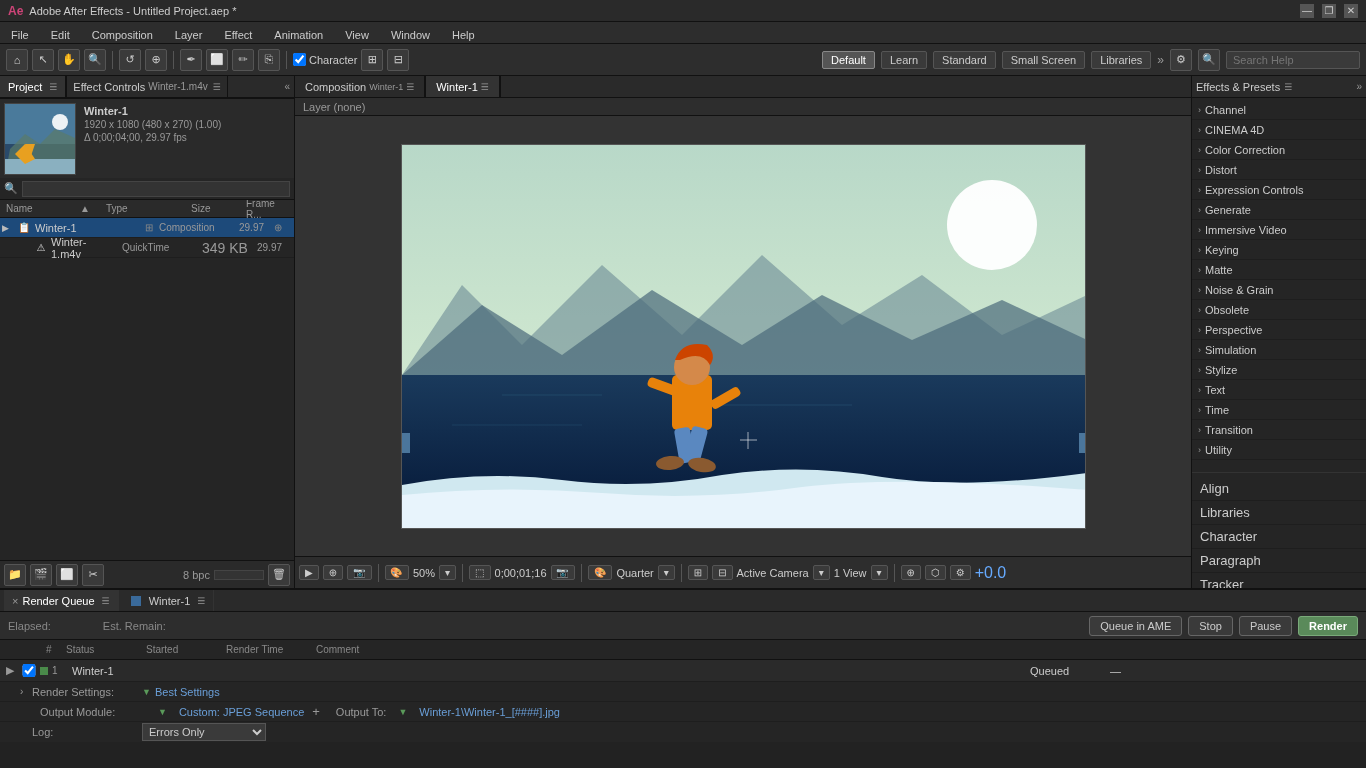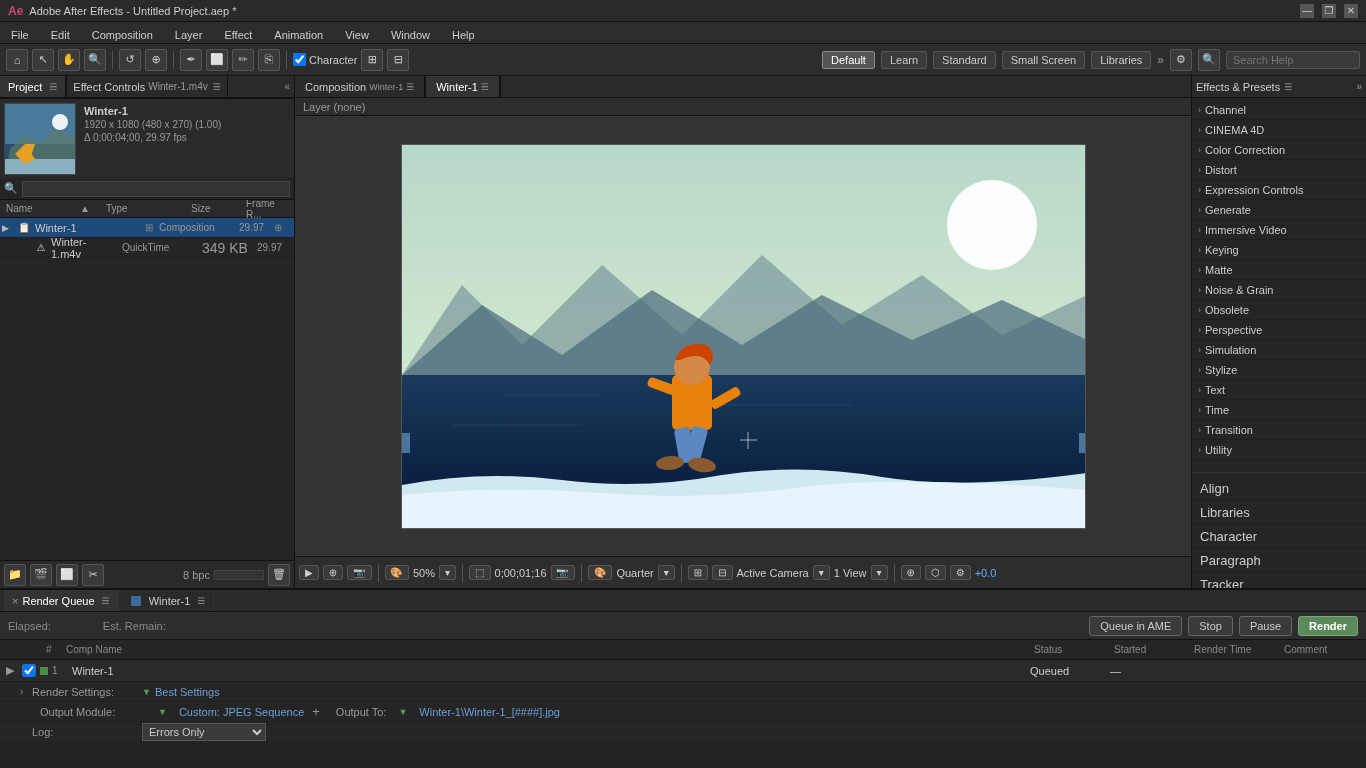--- a/index.html
+++ b/index.html
@@ -352,21 +352,21 @@
       <div class="bot-btn">⊞</div>
       <div class="bot-btn">⊟</div>
       <span style="font-size:11px;color:#ccc;">Active Camera</span>
       <div class="bot-btn">▾</div>
       <span style="font-size:11px;color:#ccc;">1 View</span>
       <div class="bot-btn">▾</div>
       <div style="width:1px;height:18px;background:#555;margin:0 2px;"></div>
       <div class="bot-btn">⊕</div>
       <div class="bot-btn">⬡</div>
       <div class="bot-btn">⚙</div>
-      <span style="font-size:11px;color:#6af;">+0.0</span>
+      <span style="font-size:16px;color:#6af;">+0.0</span>
     </div>
   </div>
 
   <div id="right-panel">
     <div id="effects-tabs">
       <span style="font-size:11px;color:#ccc;">Effects &amp; Presets</span>
       <span style="font-size:9px;color:#999;margin-left:4px;cursor:pointer;">☰</span>
       <div style="margin-left:auto;font-size:10px;color:#999;cursor:pointer;">»</div>
     </div>
 
@@ -498,21 +498,20 @@
       <button class="render-btn stop">Stop</button>
       <button class="render-btn pause">Pause</button>
       <button class="render-btn render">Render</button>
     </div>
   </div>
 
   <div id="render-list-header">
     <span class="render-col" style="width:16px;"></span>
     <span class="render-col" style="width:20px;"></span>
     <span class="render-col" style="width:20px;">#</span>
-    <span class="render-col" style="flex:1;">Comp Name</span>
     <span class="render-col" style="width:80px;">Status</span>
     <span class="render-col" style="width:80px;">Started</span>
     <span class="render-col" style="width:90px;">Render Time</span>
     <span class="render-col" style="width:80px;">Comment</span>
   </div>
 
   <div id="render-item">
     <span style="width:16px;font-size:11px;color:#999;cursor:pointer;">▶</span>
     <input type="checkbox" checked="" style="width: 14px;">
     <span style="width:8px;height:8px;background:#4a8a4a;display:inline-block;margin:0 4px;"></span>

